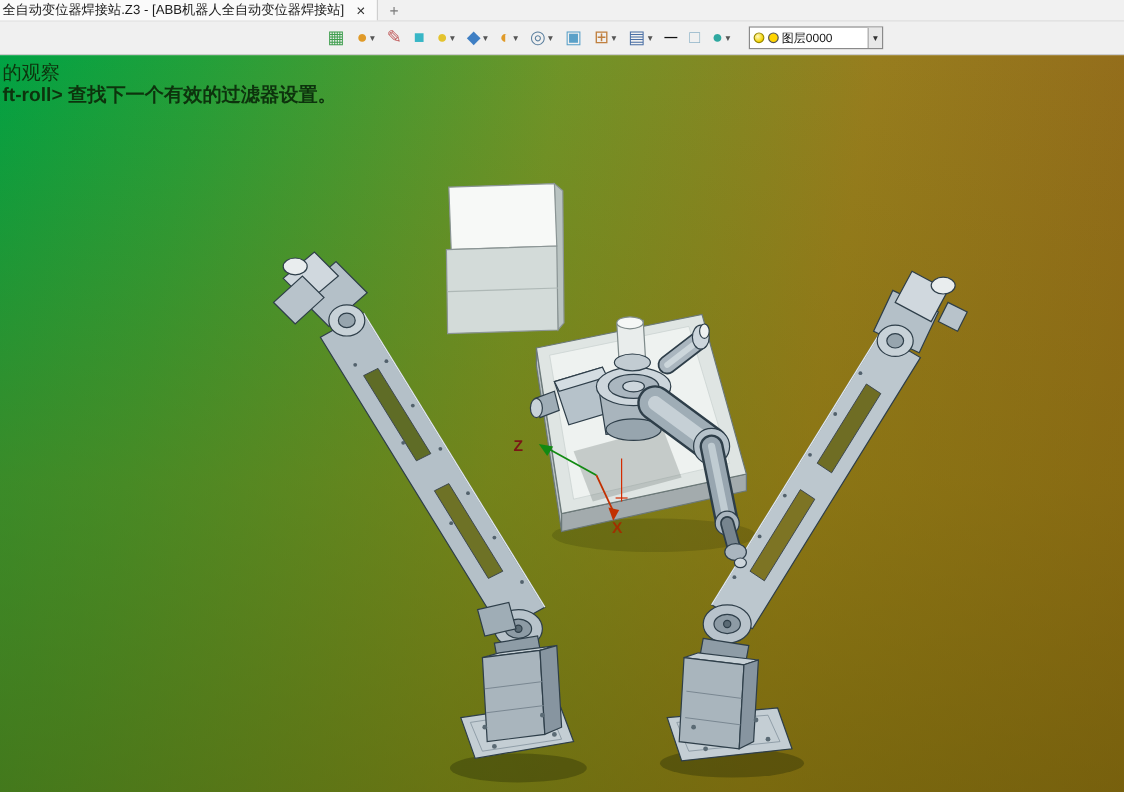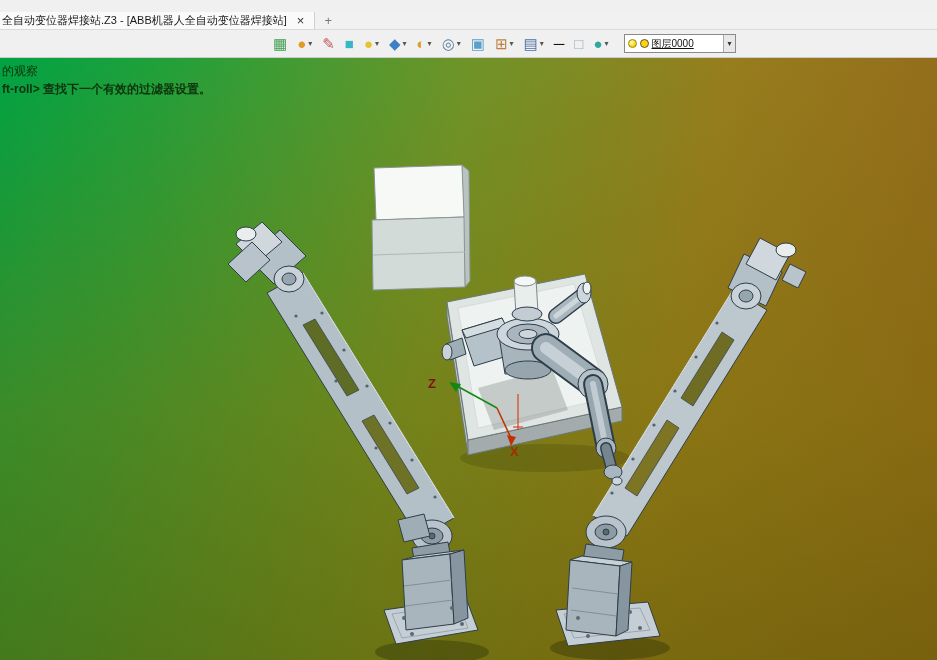--- a/index.html
+++ b/index.html
@@ -5,21 +5,21 @@
   * { box-sizing: border-box; }
   html,body { margin:0; padding:0; }
   body {
     width: 937px; height: 660px; overflow: hidden;
     font-family: "Liberation Sans", sans-serif;
     background: #f0f0f0;
   }
   
   .tabbar {
     height: 18px; background: #f1f1f1; display: flex; align-items: stretch;
-    border-bottom: 1px solid #dadada; font-size: 11px; color: #222; margin-top: 12px;
+    border-bottom: 1px solid #dadada; font-size: 11px; color: #222;
   }
   .tab {
     display: flex; align-items: center; gap: 8px; padding: 0 8px 0 2px;
     background: #fafafa; border-right: 1px solid #cfcfcf; white-space: nowrap;
   }
   .tab .title { font-size: 11px; color: #1a1a1a; }
   .tab .close { color: #333; font-size: 13px; line-height: 1; padding: 0 2px; }
   .newtab {
     width: 26px; display: flex; align-items: center; justify-content: center;
     color: #7a7a7a; font-size: 13px;
@@ -42,33 +42,33 @@
   }
   .bulb {
     width: 9px; height: 9px; border-radius: 50%;
     background: radial-gradient(circle at 35% 35%, #fff8c0, #f5d400 70%, #c8a800);
     border: 1px solid #9a8a00; flex: 0 0 auto;
   }
   .dot {
     width: 9px; height: 9px; border-radius: 50%;
     background: #ffd400; border: 1px solid #555; flex: 0 0 auto;
   }
-  .layercombo .val { font-size: 10px; color: #111; flex: 1 1 auto; text-decoration: underline; }
+  .layercombo .val { font-size: 10px; color: #111; flex: 1 1 auto; }
   .layercombo .ccaret {
     font-size: 8px; color: #333; border-left: 1px solid #aaa; height: 100%;
     display: flex; align-items: center; padding: 0 3px; background: #e8e8e8;
   }
   
   .viewport {
     position: relative; width: 937px; height: 614px;
     background:
       linear-gradient(to bottom, rgba(122,108,8,0) 0%, rgba(122,108,8,0.42) 58%, rgba(100,92,4,0.58) 100%),
       linear-gradient(100deg, #00a344 0%, #22a03a 16%, #6f9428 45%, #977d1e 70%, #92661a 100%);
   }
-  .msg { position: absolute; left: 2px; color: #0d330d; font-size: 12px; white-space: nowrap; }
+  .msg { position: absolute; left: 2px; color: #0d330d; font-size: 16px; white-space: nowrap; }
   .msg.l1 { top: 5px; }
   .msg.l2 { top: 23px; font-weight: bold; }
   .scene { position: absolute; inset: 0; font-family: "Liberation Sans", sans-serif; }
 </style>
 </head>
 <body>
 
 <div class="tabbar">
   <div class="tab">
     <span class="title">全自动变位器焊接站.Z3 - [ABB机器人全自动变位器焊接站]</span>

